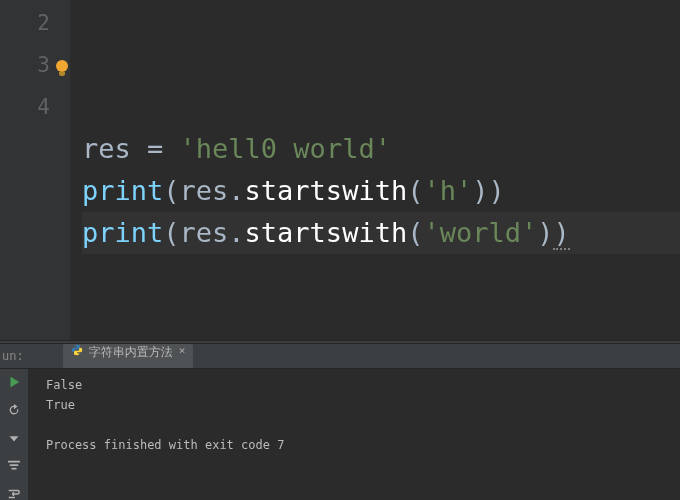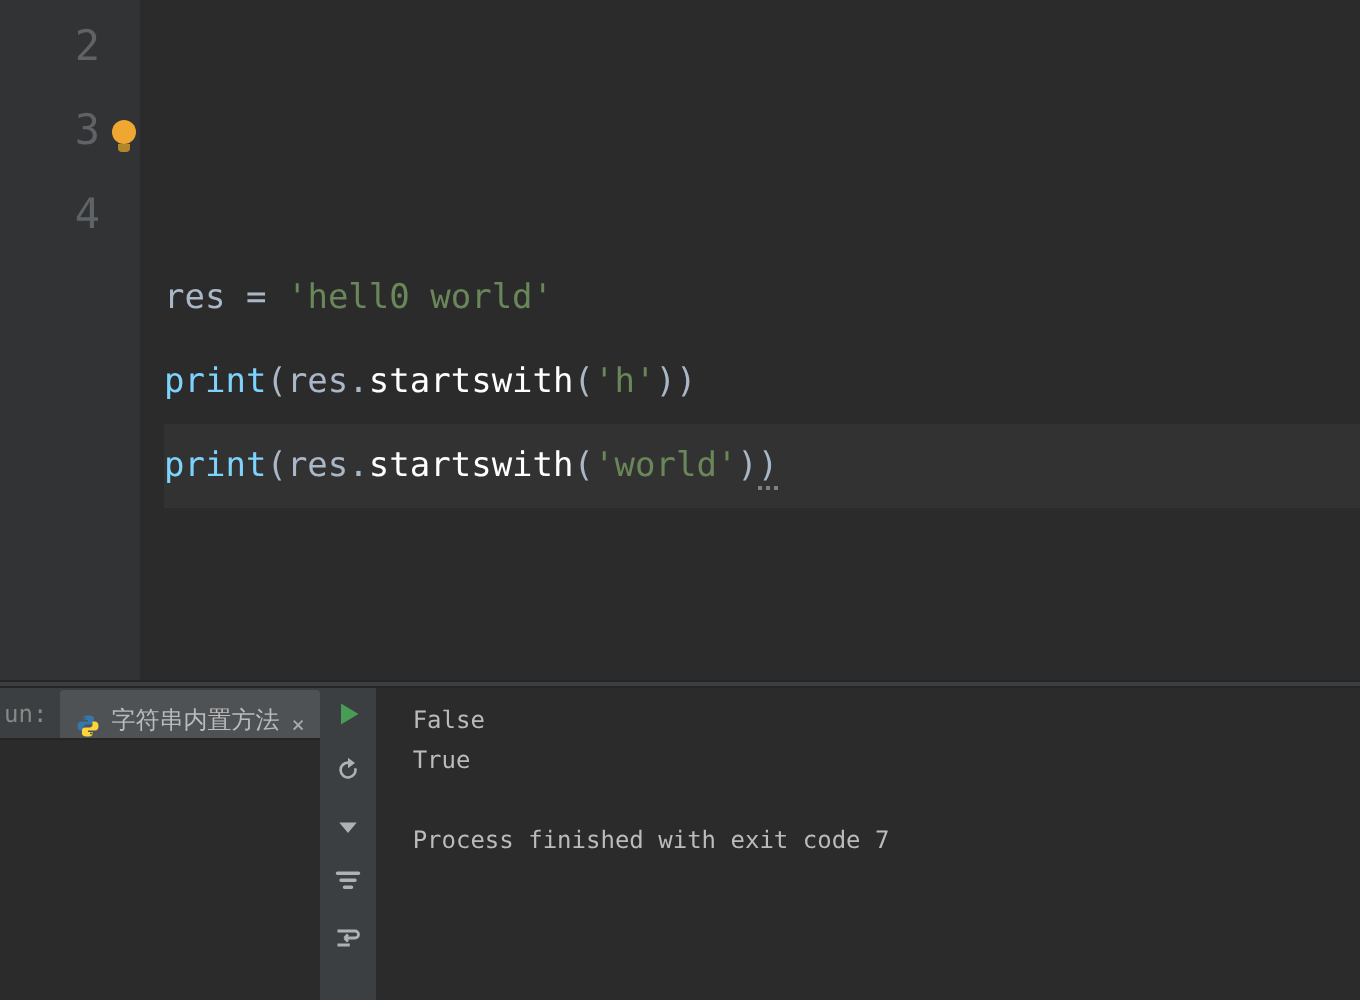--- a/index.html
+++ b/index.html
@@ -20,21 +20,21 @@
     text-align: right;
     padding-right: 20px;
     padding-top: 2px;
     line-height: 42px;
     user-select: none;
   }
   .code {
     flex: 1;
     padding-top: 2px;
     padding-left: 12px;
-    font-size: 17px;
+    font-size: 27px;
     line-height: 42px;
     color: #a9b7c6;
     white-space: pre;
     position: relative;
   }
   .code-line { height: 42px; }
   .code-line.hl { background: rgba(255,255,255,0.035); }
   .kw-var { color: #a9b7c6; }
   .op { color: #a9b7c6; }
   .str { color: #6a8759; }
@@ -61,43 +61,44 @@
     height: 4px;
     background: #3c3f41;
     border-top: 1px solid #252525;
     border-bottom: 1px solid #252525;
   }
 
   .run-panel {
     height: 156px;
     background: #2b2b2b;
     display: flex;
-    flex-direction: row;
+    flex-direction: column;
   }
   .tabbar {
     height: 26px;
     background: #3c3f41;
     display: flex;
     align-items: center;
     font-size: 12px;
     color: #bbbbbb;
     border-bottom: 1px solid #252525;
   }
   .tabbar .label {
     color: #888;
     padding: 0 6px 0 2px;
   }
   .tab {
     display: flex;
-    align-items: flex-end;
+    align-items: flex-start;
     gap: 6px;
     background: #4e5254;
     height: 24px;
     padding: 0 8px;
     border-radius: 2px 2px 0 0;
+    margin-left: 33px;
   }
   .py-icon { width:12px; height:12px; display:inline-block; position:relative; }
   .py-icon svg { width:12px;height:12px;display:block;}
   .close-x { color:#aaa; font-size:11px; }
   .run-body {
     flex:1;
     display:flex;
   }
   .tool-col {
     width: 28px;

